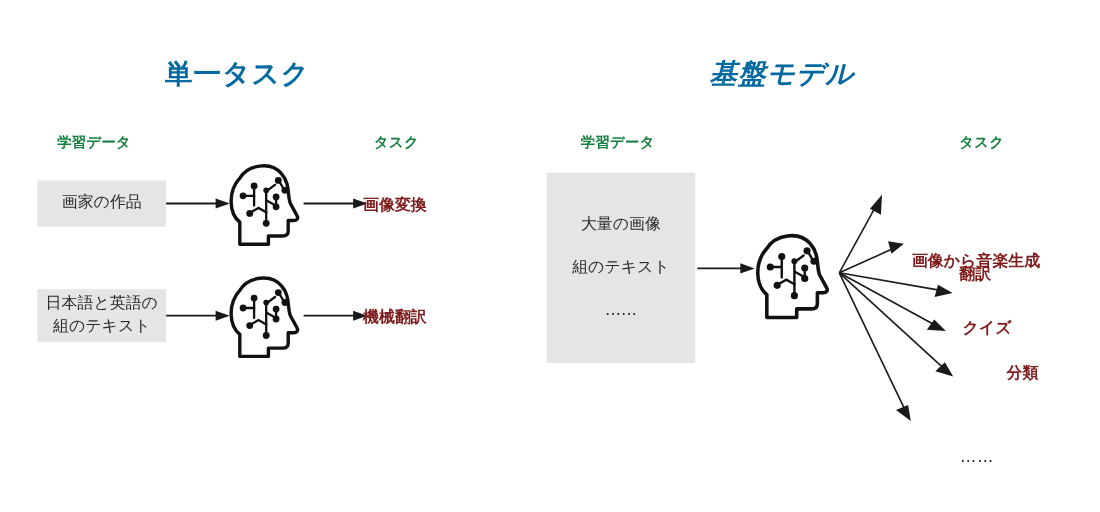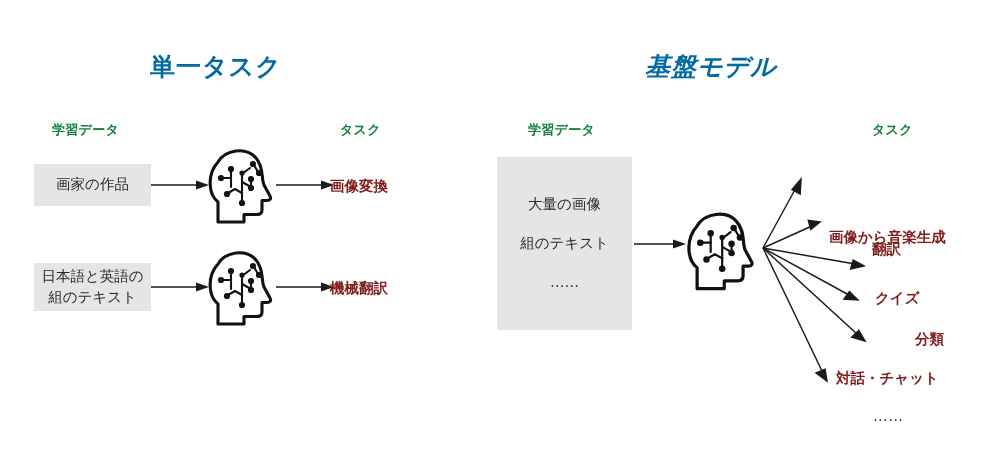--- a/index.html
+++ b/index.html
@@ -228,16 +228,15 @@
 
       <line x1="763" y1="248" x2="822" y2="371"></line>
       <polygon points="827,381 825.0,369.2 816.0,373.0"></polygon>
     </g>
   </svg>
 
   <div class="abs task-label" style="left:829px; top:228px;">画像から音楽生成</div>
   <div class="abs task-label" style="left:872px; top:240px;">翻訳</div>
   <div class="abs task-label" style="left:875px; top:289px;">クイズ</div>
   <div class="abs task-label" style="left:875px; top:330px;margin-left:40px;">分類</div>
-  <div class="abs task-label" style="left:836px; top:369px;">対話・チャット</div>
   <div class="abs ellipsis-label" style="left:873px; top:408px;">……</div>
 
 </div>
 
 </body></html>

